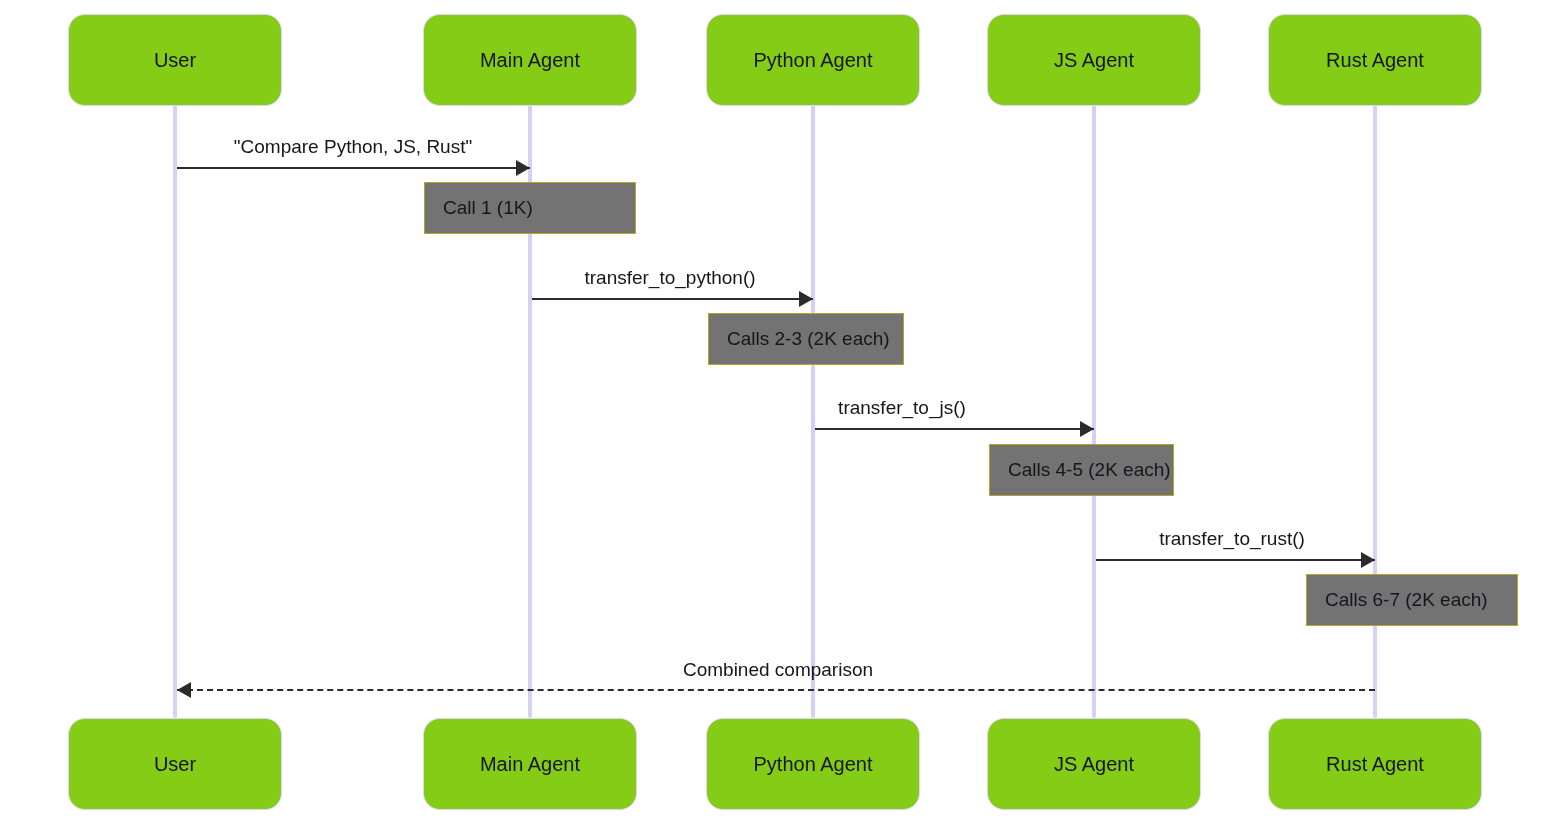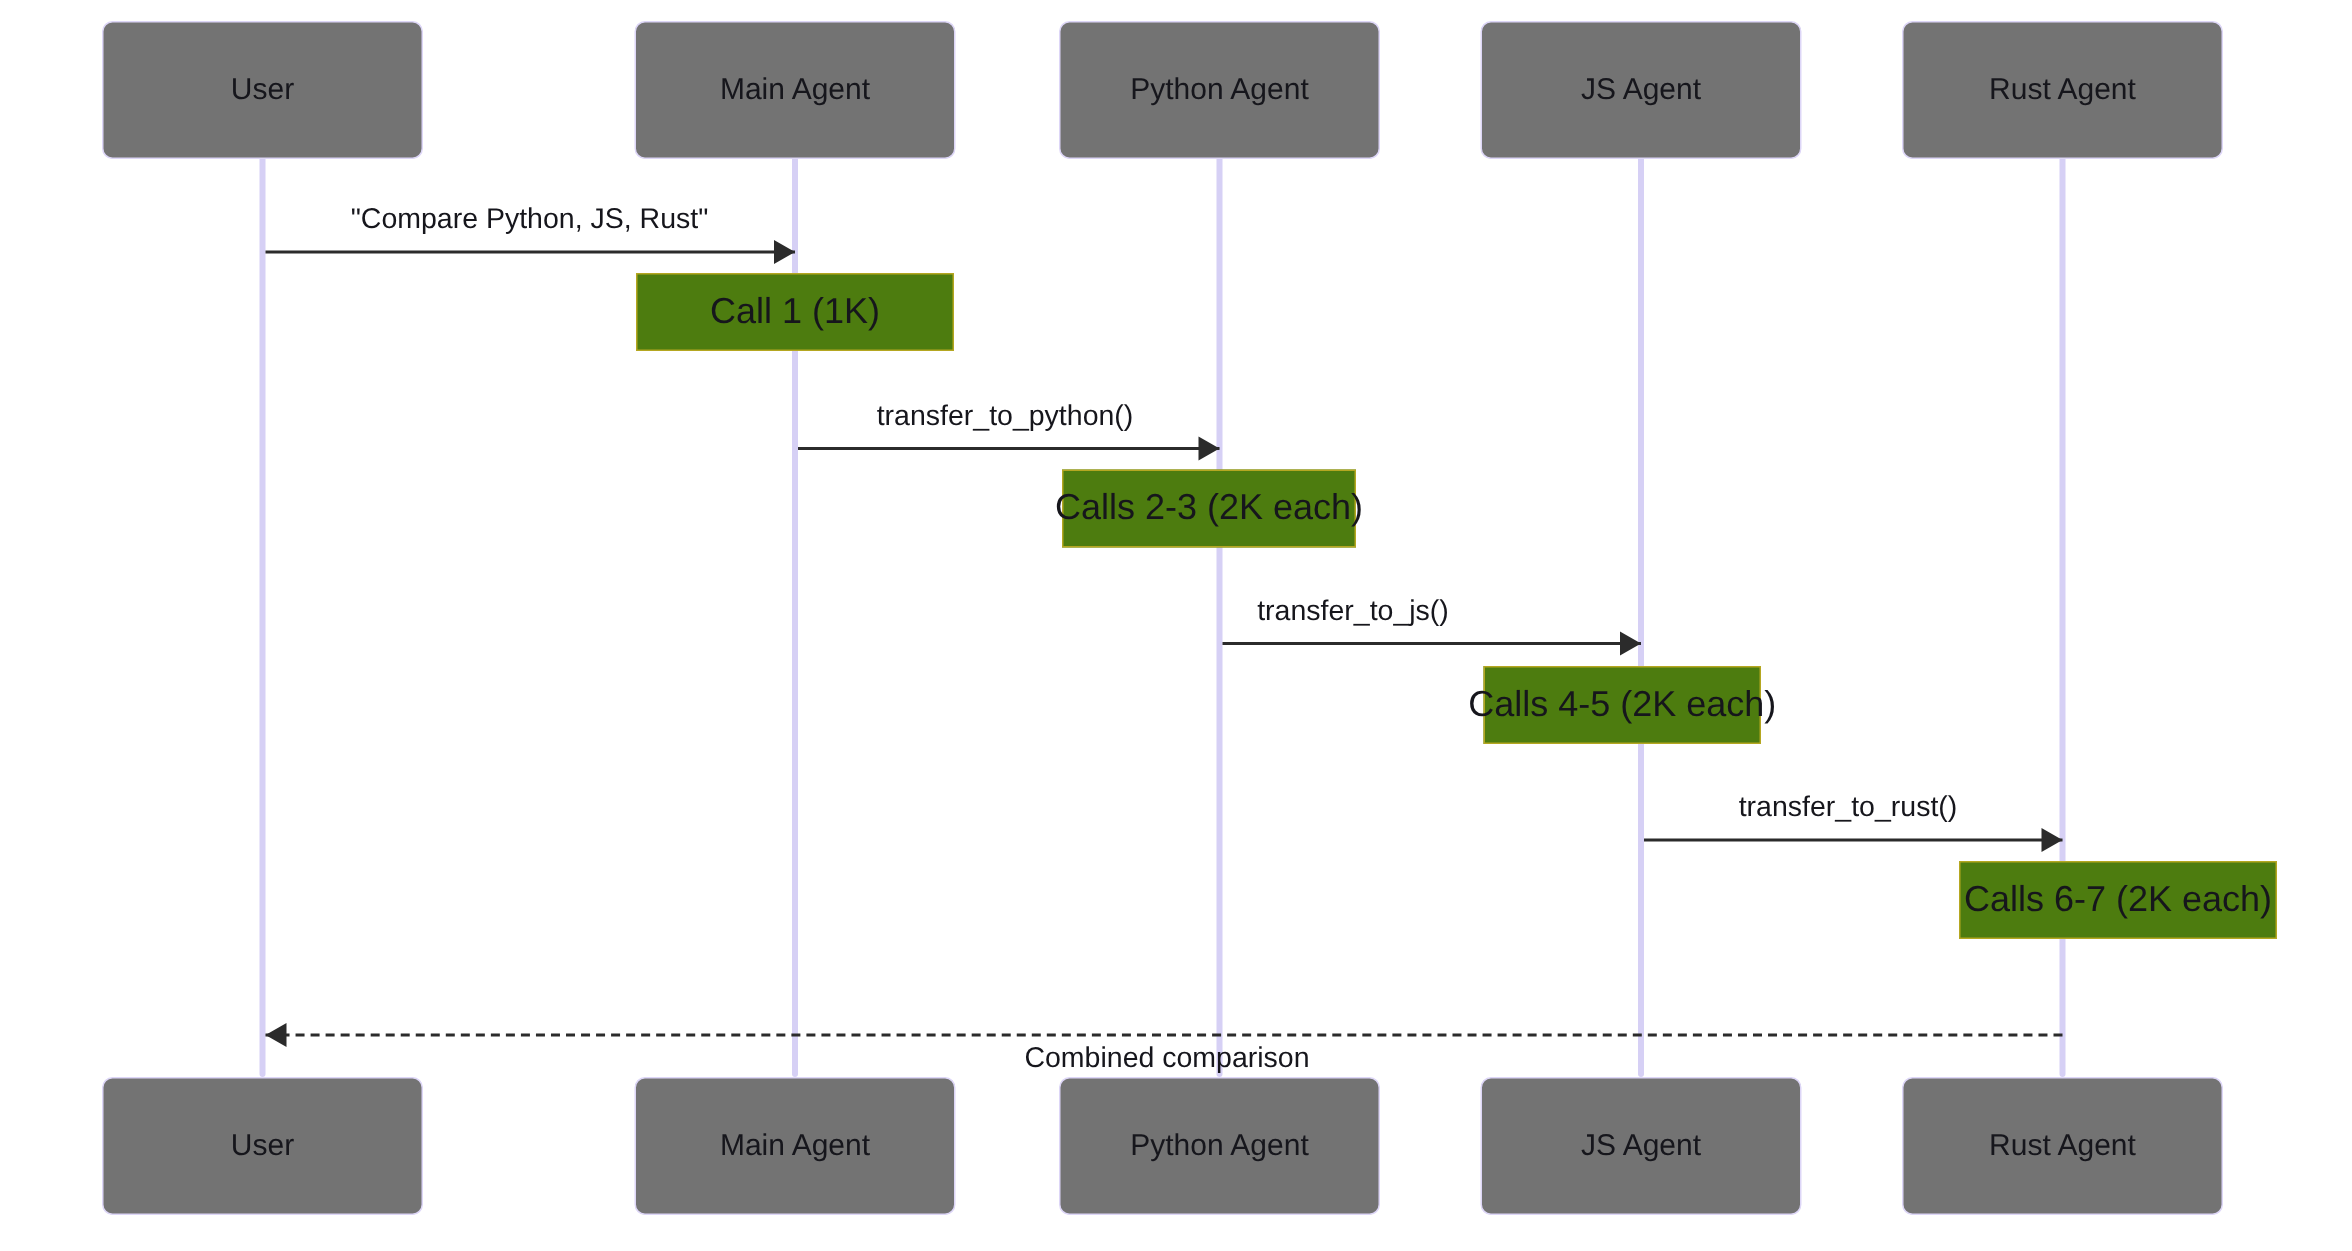--- a/index.html
+++ b/index.html
@@ -24,23 +24,23 @@
     position: absolute;
     width: 4px;
     background: #d6d0f5;
     top: 104px;
     height: 614px;
     border-radius: 2px;
   }
   .participant-box {
     position: absolute;
     box-sizing: border-box;
-    background: #737373;
+    background: #84cc16;
     border: 1.5px solid #ddd6f7;
-    border-radius: 7px;
+    border-radius: 17px;
     height: 92px;
     display: flex;
     align-items: center;
     justify-content: center;
     color: #16161c;
     font-size: 20px;
     font-family: "Liberation Sans", sans-serif;
     white-space: nowrap;
   }
   .participant-box.top { top: 14px; }
@@ -74,27 +74,27 @@
     position: absolute;
     font-size: 19px;
     color: #16161c;
     white-space: nowrap;
     transform: translateX(-50%);
     font-family: "Liberation Sans", sans-serif;
   }
   .note-box {
     position: absolute;
     box-sizing: border-box;
-    background: #4d7c0f;
+    background: #737373;
     border: 1.5px solid #b5a721;
     height: 52px;
     display: flex;
     align-items: center;
-    justify-content: center;
-    font-size: 24px;
+    justify-content: flex-start;
+    font-size: 19px;
     color: #16161c;
     white-space: nowrap;
     padding: 0 18px;
     font-family: "Liberation Sans", sans-serif;
   }
 </style>
 </head>
 <body>
 
 <div id="diagram-root">
@@ -133,21 +133,21 @@
       <div class="arrowhead-right" style="left: 799px; top: 291px;"></div>
       <div class="msg-label" style="left: 670px; top: 267px;">transfer_to_python()</div>
       <div class="msg-line" style="left: 815px; top: 428px; width: 279px;"></div>
       <div class="arrowhead-right" style="left: 1080px; top: 421px;"></div>
       <div class="msg-label" style="left: 902px; top: 397px;">transfer_to_js()</div>
       <div class="msg-line" style="left: 1096px; top: 559px; width: 279px;"></div>
       <div class="arrowhead-right" style="left: 1361px; top: 552px;"></div>
       <div class="msg-label" style="left: 1232px; top: 528px;">transfer_to_rust()</div>
       <div class="msg-line dashed" style="left: 177px; top: 689px; width: 1198px;"></div>
       <div class="arrowhead-left" style="left: 177px; top: 682px;"></div>
-      <div class="msg-label" style="left: 778px; top: 659px; margin-top: 36px;">Combined comparison</div>
+      <div class="msg-label" style="left: 778px; top: 659px;">Combined comparison</div>
     </div>
 
   <div id="notes-layer">
       <div class="note-box" style="left: 424px; top: 182px; width: 212px;">
         <span>Call 1 (1K)</span>
       </div>
       <div class="note-box" style="left: 708px; top: 313px; width: 196px;">
         <span>Calls 2-3 (2K each)</span>
       </div>
       <div class="note-box" style="left: 989px; top: 444px; width: 185px;">

